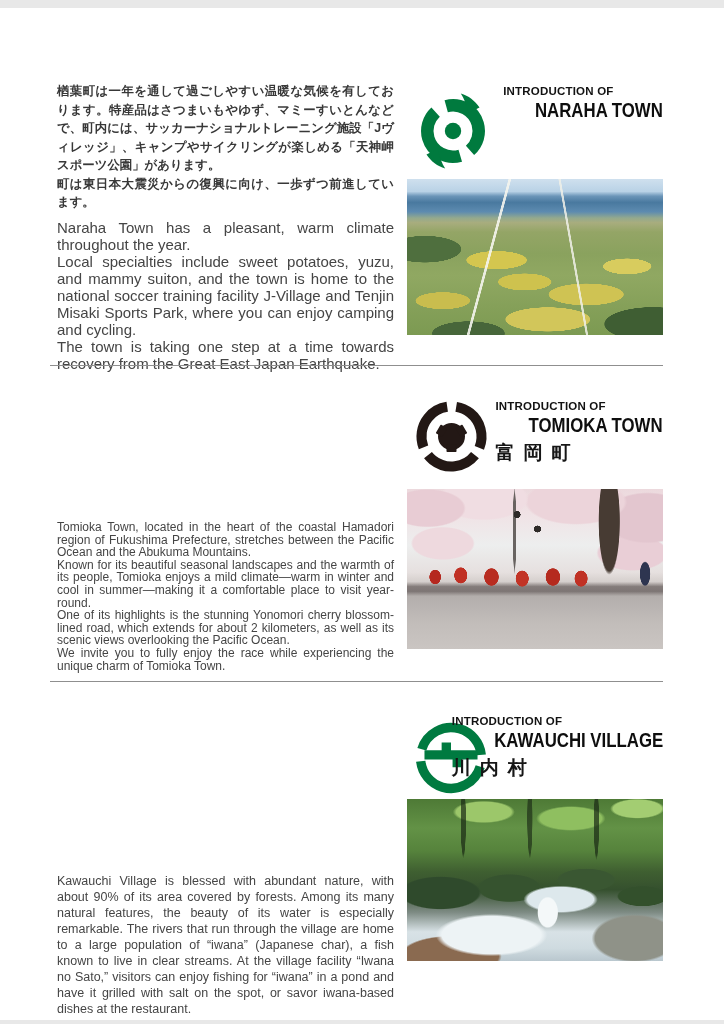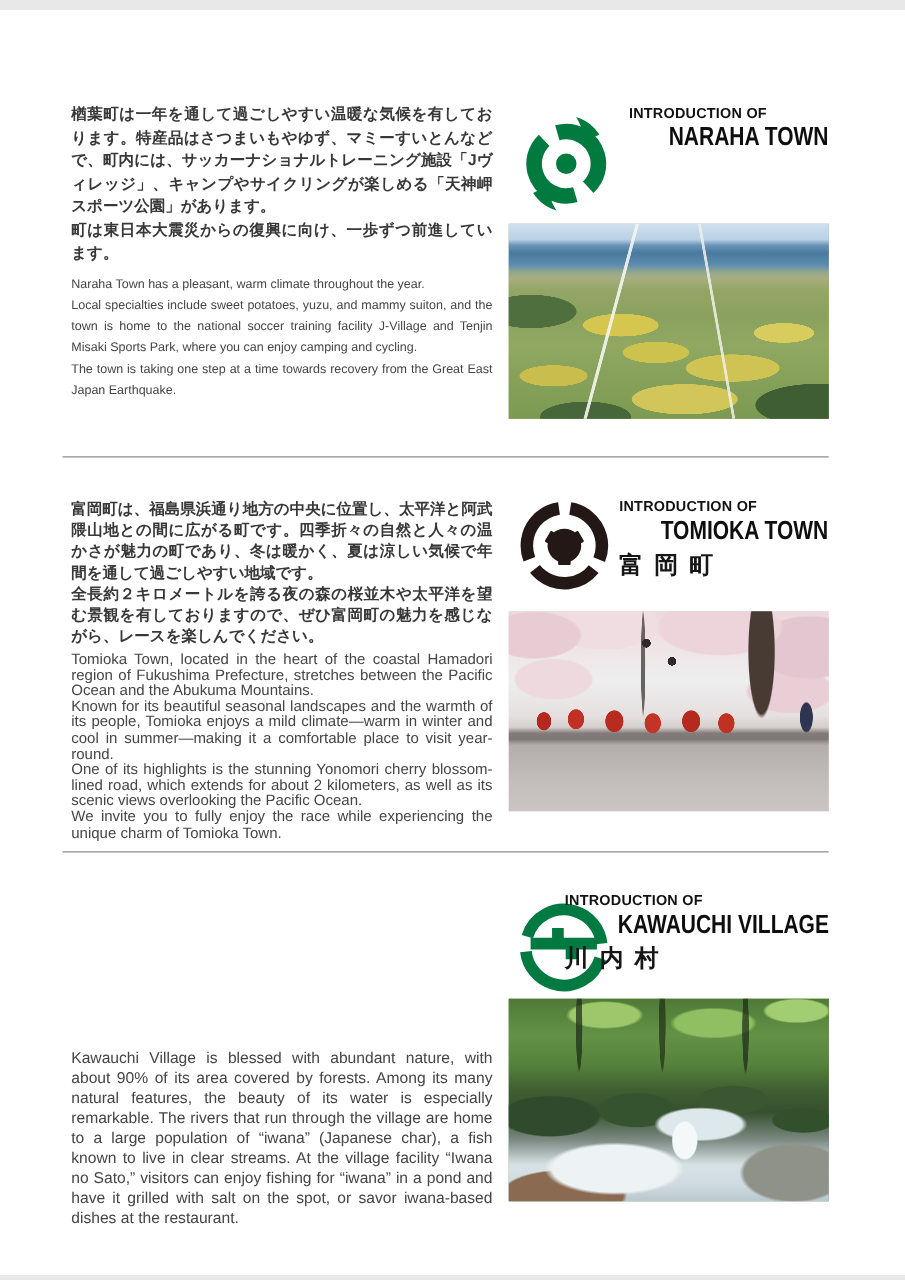--- a/index.html
+++ b/index.html
@@ -5,25 +5,25 @@
   html,body{margin:0;padding:0;background:#e8e8e8;}
   .page{position:relative;width:724px;height:1012px;background:#ffffff;margin:8px auto;
         font-family:"Liberation Sans","DejaVu Sans",sans-serif;overflow:hidden;}
 
   .body-ja{position:absolute;left:57px;width:337px;text-align:justify;white-space:pre-line;
            color:#383838;font-weight:600;font-size:12.4px;}
   .body-en{position:absolute;left:57px;width:337px;text-align:justify;white-space:pre-line;
            color:#454545;font-weight:400;}
 
   .s1-ja{top:74px;line-height:18.5px;}
-  .s1-en{top:211px;font-size:10px;line-height:17px;}
+  .s1-en{top:211px;font-size:15px;line-height:17px;}
   .s2-ja{top:391px;line-height:17px;}
   .s2-en{top:513px;font-size:12px;line-height:12.6px;}
   .s3-ja{top:705px;line-height:18.5px;}
-  .s3-en{top:830px;font-size:12.5px;line-height:16px;}
+  .s3-en{top:865px;font-size:12.5px;line-height:16px;}
 
   .hdr{position:absolute;right:61px;text-align:left;}
   .hdr-1{top:76px;} .hdr-2{top:391px;} .hdr-3{top:706px;}
   .eyebrow{font-size:11.5px;font-weight:700;letter-spacing:.2px;color:#121212;line-height:14px;}
   .title-en{font-size:21px;font-weight:800;color:#0e0e0e;line-height:23px;white-space:nowrap;
             transform:scaleX(.8);transform-origin:100% 50%;}
   .title-ja{font-size:19px;font-weight:600;letter-spacing:9px;margin-right:-9px;color:#161616;
             line-height:24px;margin-top:5px;white-space:nowrap;}
 
   .emblem{position:absolute;width:78px;height:78px;}
@@ -113,22 +113,20 @@
 
   <div class="hdr hdr-1">
     <div class="eyebrow">INTRODUCTION OF</div>
     <div class="title-en">NARAHA TOWN</div>
   </div>
 
   <div class="photo photo-naraha"></div>
 
   <div class="divider div-1"></div>
 
-  <div class="body-ja s2-ja">富岡町は、福島県浜通り地方の中央に位置し、太平洋と阿武隈山地との間に広がる町です。四季折々の自然と人々の温かさが魅力の町であり、冬は暖かく、夏は涼しい気候で年間を通して過ごしやすい地域です。
-全長約２キロメートルを誇る夜の森の桜並木や太平洋を望む景観を有しておりますので、ぜひ富岡町の魅力を感じながら、レースを楽しんでください。</div>
   <div class="body-en s2-en">Tomioka Town, located in the heart of the coastal Hamadori region of Fukushima Prefecture, stretches between the Pacific Ocean and the Abukuma Mountains.
 Known for its beautiful seasonal landscapes and the warmth of its people, Tomioka enjoys a mild climate—warm in winter and cool in summer—making it a comfortable place to visit year-round.
 One of its highlights is the stunning Yonomori cherry blossom-lined road, which extends for about 2 kilometers, as well as its scenic views overlooking the Pacific Ocean.
 We invite you to fully enjoy the race while experiencing the unique charm of Tomioka Town.</div>
 
   <svg class="emblem em-2" viewBox="0 0 100 100">
     <circle cx="50" cy="50" r="39" fill="none" stroke-width="13" stroke-dasharray="70 11.68" transform="rotate(38.6 50 50)" stroke="#231815"></circle>
     <circle cx="50" cy="50" r="17.5" fill="#231815"></circle>
     <rect x="43.5" y="60" width="13" height="10" rx="1" fill="#231815"></rect>
     <rect x="43.5" y="60" width="13" height="10" rx="1" transform="rotate(120 50 50)" fill="#231815"></rect>

